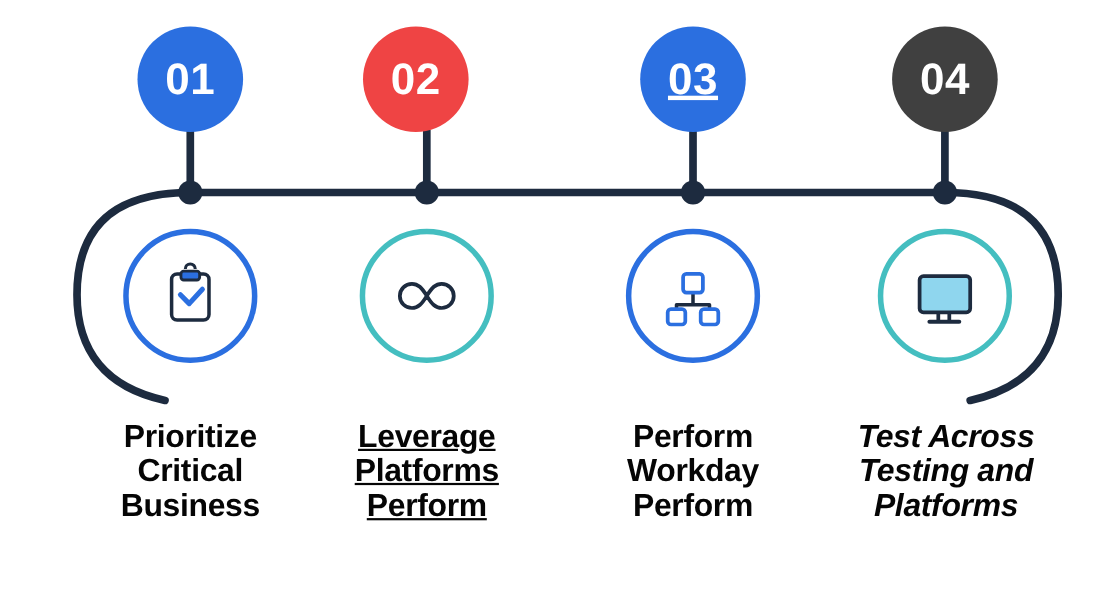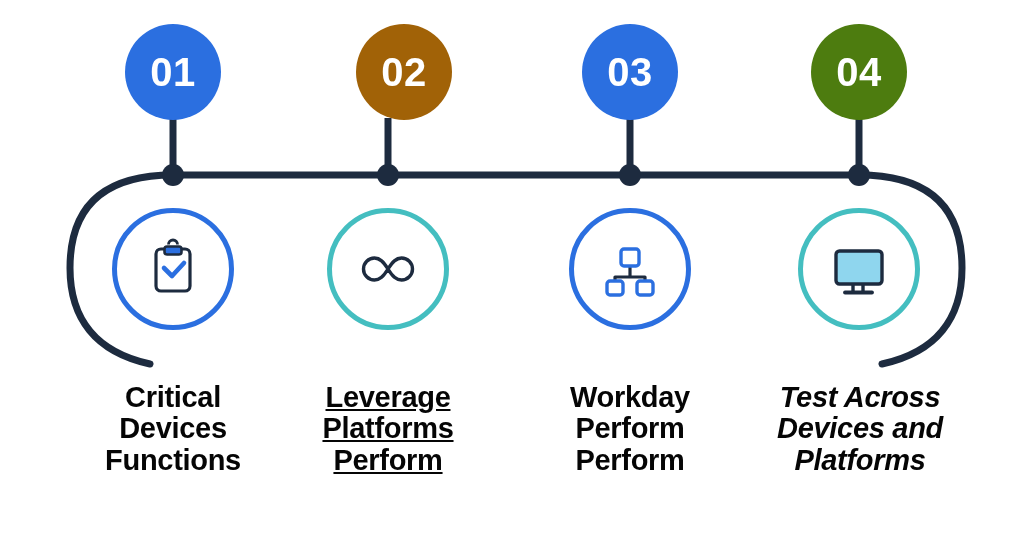--- a/index.html
+++ b/index.html
@@ -109,80 +109,80 @@
         <rect x="15" y="12" width="34" height="42" rx="5" ry="5" fill="#ffffff" stroke="#1d2b3f" stroke-width="3.2"></rect>
         <path d="M25 12 h14 v5 h-14 z" fill="#2b6fe0"></path>
         <rect x="23.5" y="9.5" width="17" height="8" rx="2.5" ry="2.5" fill="#2b6fe0" stroke="#1d2b3f" stroke-width="2.6"></rect>
         <path d="M27.5 7.5 a4.5 4.5 0 0 1 9 0" fill="none" stroke="#1d2b3f" stroke-width="2.8"></path>
         <polyline points="23,31 31,39 43,26" fill="none" stroke="#2b6fe0" stroke-width="4.6" stroke-linecap="round" stroke-linejoin="round"></polyline>
       </svg>
     </span>
   </div>
 
   <div class="caption" style="left:53px;">
+    <span class="ln">Prioritize</span>
     <span class="ln">Critical</span>
-    <span class="ln">Devices</span>
-    <span class="ln">Functions</span>
+    <span class="ln">Business</span>
   </div>
 
-  <div class="badge" style="left:356px; background:#a16207;">
+  <div class="badge" style="left:330px; background:#ef4444;">
     <span>02</span>
   </div>
 
   <div class="icon-ring" style="left:327px; border-color:#44bec0;">
     <span>
       <svg width="64" height="64" viewBox="0 0 64 64">
         <path d="M32 32 c-4.5 -7.5 -8 -11 -13.5 -11 a11 11 0 1 0 0 22 c5.5 0 9 -3.5 13.5 -11
                  c4.5 -7.5 8 -11 13.5 -11 a11 11 0 1 1 0 22 c-5.5 0 -9 -3.5 -13.5 -11 z" fill="none" stroke="#1d2b3f" stroke-width="3.4" stroke-linecap="round"></path>
       </svg>
     </span>
   </div>
 
   <div class="caption" style="left:268px;text-decoration:underline;">
     <span class="ln">Leverage</span>
     <span class="ln">Platforms</span>
     <span class="ln">Perform</span>
   </div>
 
-  <div class="badge" style="left:582px; background:#2b6fe0;">
+  <div class="badge" style="left:582px; background:#2b6fe0;text-decoration:underline;">
     <span>03</span>
   </div>
 
   <div class="icon-ring" style="left:569px; border-color:#2b6fe0;">
     <span>
       <svg width="64" height="64" viewBox="0 0 64 64">
         <line x1="32" y1="29" x2="32" y2="40" stroke="#1d2b3f" stroke-width="3.2"></line>
         <polyline points="17,48 17,40 47,40 47,48" fill="none" stroke="#1d2b3f" stroke-width="3.2" stroke-linecap="round" stroke-linejoin="round"></polyline>
         <rect x="23" y="12" width="18" height="17" rx="3" ry="3" fill="#ffffff" stroke="#2b6fe0" stroke-width="3.4"></rect>
         <rect x="9" y="44" width="16" height="14" rx="3" ry="3" fill="#ffffff" stroke="#2b6fe0" stroke-width="3.4"></rect>
         <rect x="39" y="44" width="16" height="14" rx="3" ry="3" fill="#ffffff" stroke="#2b6fe0" stroke-width="3.4"></rect>
       </svg>
     </span>
   </div>
 
   <div class="caption" style="left:510px;">
+    <span class="ln">Perform</span>
     <span class="ln">Workday</span>
-    <span class="ln">Perform</span>
     <span class="ln">Perform</span>
   </div>
 
-  <div class="badge" style="left:811px; background:#4d7c0f;">
+  <div class="badge" style="left:811px; background:#404040;">
     <span>04</span>
   </div>
 
   <div class="icon-ring" style="left:798px; border-color:#44bec0;">
     <span>
       <svg width="64" height="64" viewBox="0 0 64 64">
         <rect x="9" y="14" width="46" height="33" rx="3.5" ry="3.5" fill="#8fd6ee" stroke="#1d2b3f" stroke-width="3.4"></rect>
         <line x1="26" y1="47" x2="26" y2="55" stroke="#1d2b3f" stroke-width="3.4"></line>
         <line x1="36" y1="47" x2="36" y2="55" stroke="#1d2b3f" stroke-width="3.4"></line>
         <line x1="18" y1="55.5" x2="45" y2="55.5" stroke="#1d2b3f" stroke-width="3.8" stroke-linecap="round"></line>
       </svg>
     </span>
   </div>
 
   <div class="caption" style="left:740px;font-style:italic;">
     <span class="ln">Test Across</span>
-    <span class="ln">Devices and</span>
+    <span class="ln">Testing and</span>
     <span class="ln">Platforms</span>
   </div>
 
 </div>
 
 </body></html>

